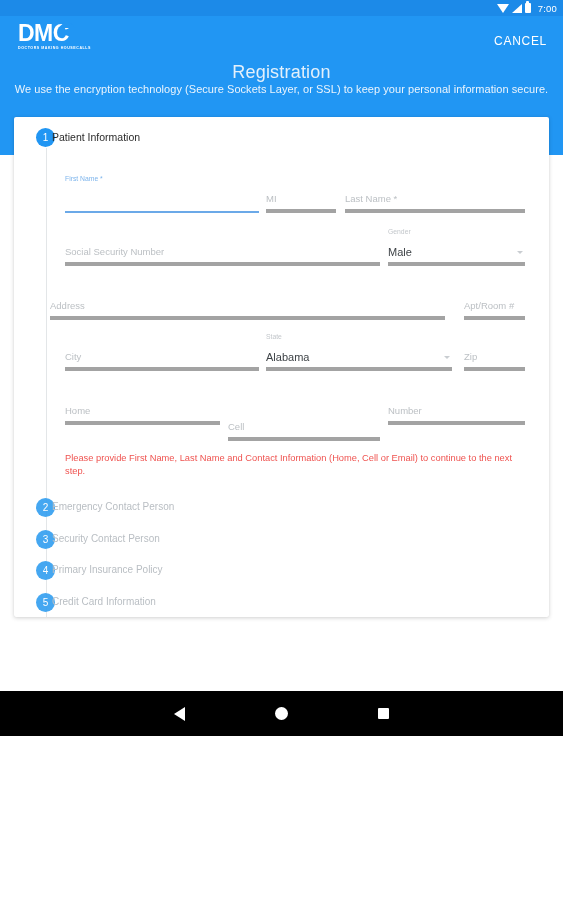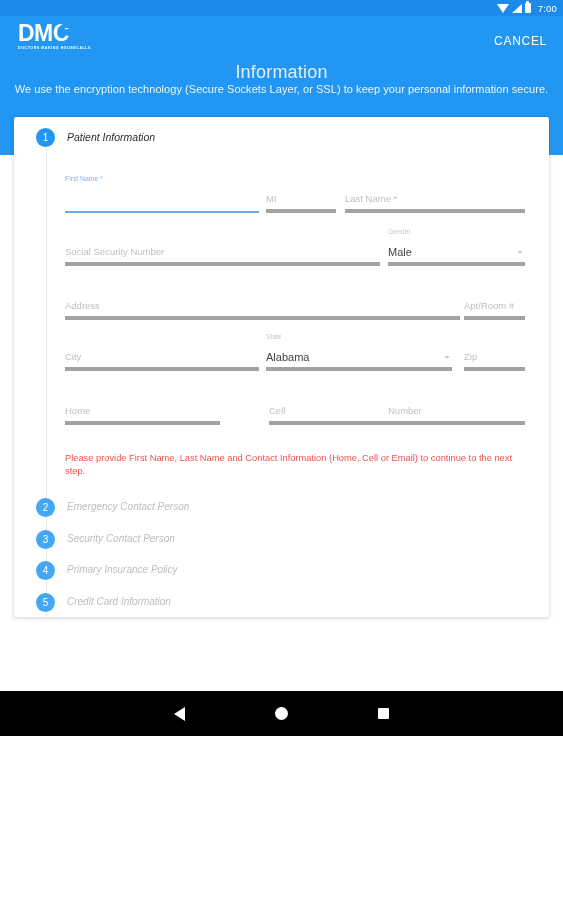--- a/index.html
+++ b/index.html
@@ -87,22 +87,22 @@
 
   .step-head { position:relative; height:40px; }
   .bullet {
     position:absolute; left:22px; top:11px;
     width:19px; height:19px; border-radius:50%;
     background:#2196f3; color:#ffffff;
     font-size:10px; display:flex; align-items:center; justify-content:center;
   }
   .bullet.dim { background:#2c9cf0; opacity:0.88; }
   .step-title {
-    position:absolute; left:53px; top:14px;
-    font-size:10.5px; color:#2b2b2b; font-weight:500;font-style:italic;
+    position:absolute; left:38px; top:14px;
+    font-size:10.5px; color:#2b2b2b; font-weight:500;
   }
   .step-title.dim { color:#b9bec3; font-weight:400; font-size:10px; }
 
   
   .vline {
     position:absolute; left:31.5px; top:31px; bottom:0; width:1px;
     background:#e3e6e8;
   }
 
   
@@ -179,21 +179,21 @@
     <div class="hdr-top">
       <div class="logo">
         <div class="logo-word">
           <span>DMC</span>
           <span class="logo-house"></span>
         </div>
         <div class="logo-sub">DOCTORS MAKING HOUSECALLS</div>
       </div>
       <div class="cancel-btn">CANCEL</div>
     </div>
-    <div class="hdr-title">Information</div>
+    <div class="hdr-title">Registration</div>
     <div class="hdr-sub">We use the encryption technology (Secure Sockets Layer, or SSL) to keep your personal information secure.</div>
   </div>
 
   <div class="card">
 
     <div class="vline"></div>
 
     <div class="step-head">
       <div class="bullet">1</div>
       <div class="step-title">Patient Information</div>
@@ -214,21 +214,21 @@
 
       <div class="field" style="left:51px; top:83px; width:315px;">
         <span class="f-label">Social Security Number</span>
       </div>
       <div class="field" style="left:374px; top:83px; width:137px;">
         <span class="f-float">Gender</span>
         <span class="f-value">Male</span>
         <span class="caret"></span>
       </div>
 
-      <div class="field" style="left:51px; top:137px; width:395px;text-align:right;">
+      <div class="field" style="left:36px; top:137px; width:395px;text-align:right;">
         <span class="f-label">Address</span>
       </div>
       <div class="field" style="left:450px; top:137px; width:61px;">
         <span class="f-label">Apt/Room #</span>
       </div>
 
       <div class="field" style="left:51px; top:188px; width:194px;">
         <span class="f-label">City</span>
       </div>
       <div class="field" style="left:252px; top:188px; width:186px;">
@@ -236,21 +236,21 @@
         <span class="f-value">Alabama</span>
         <span class="caret"></span>
       </div>
       <div class="field" style="left:450px; top:188px; width:61px;">
         <span class="f-label">Zip</span>
       </div>
 
       <div class="field" style="left:51px; top:242px; width:155px;">
         <span class="f-label">Home</span>
       </div>
-      <div class="field" style="left:214px; top:242px; width:152px;margin-left:41px;">
+      <div class="field" style="left:214px; top:258px; width:152px;">
         <span class="f-label">Cell</span>
       </div>
       <div class="field" style="left:374px; top:242px; width:137px;">
         <span class="f-label">Number</span>
       </div>
 
       <div class="error-msg">Please provide First Name, Last Name and Contact Information (Home, Cell or Email) to continue to the next step.</div>
 
       <div class="steps">
 

